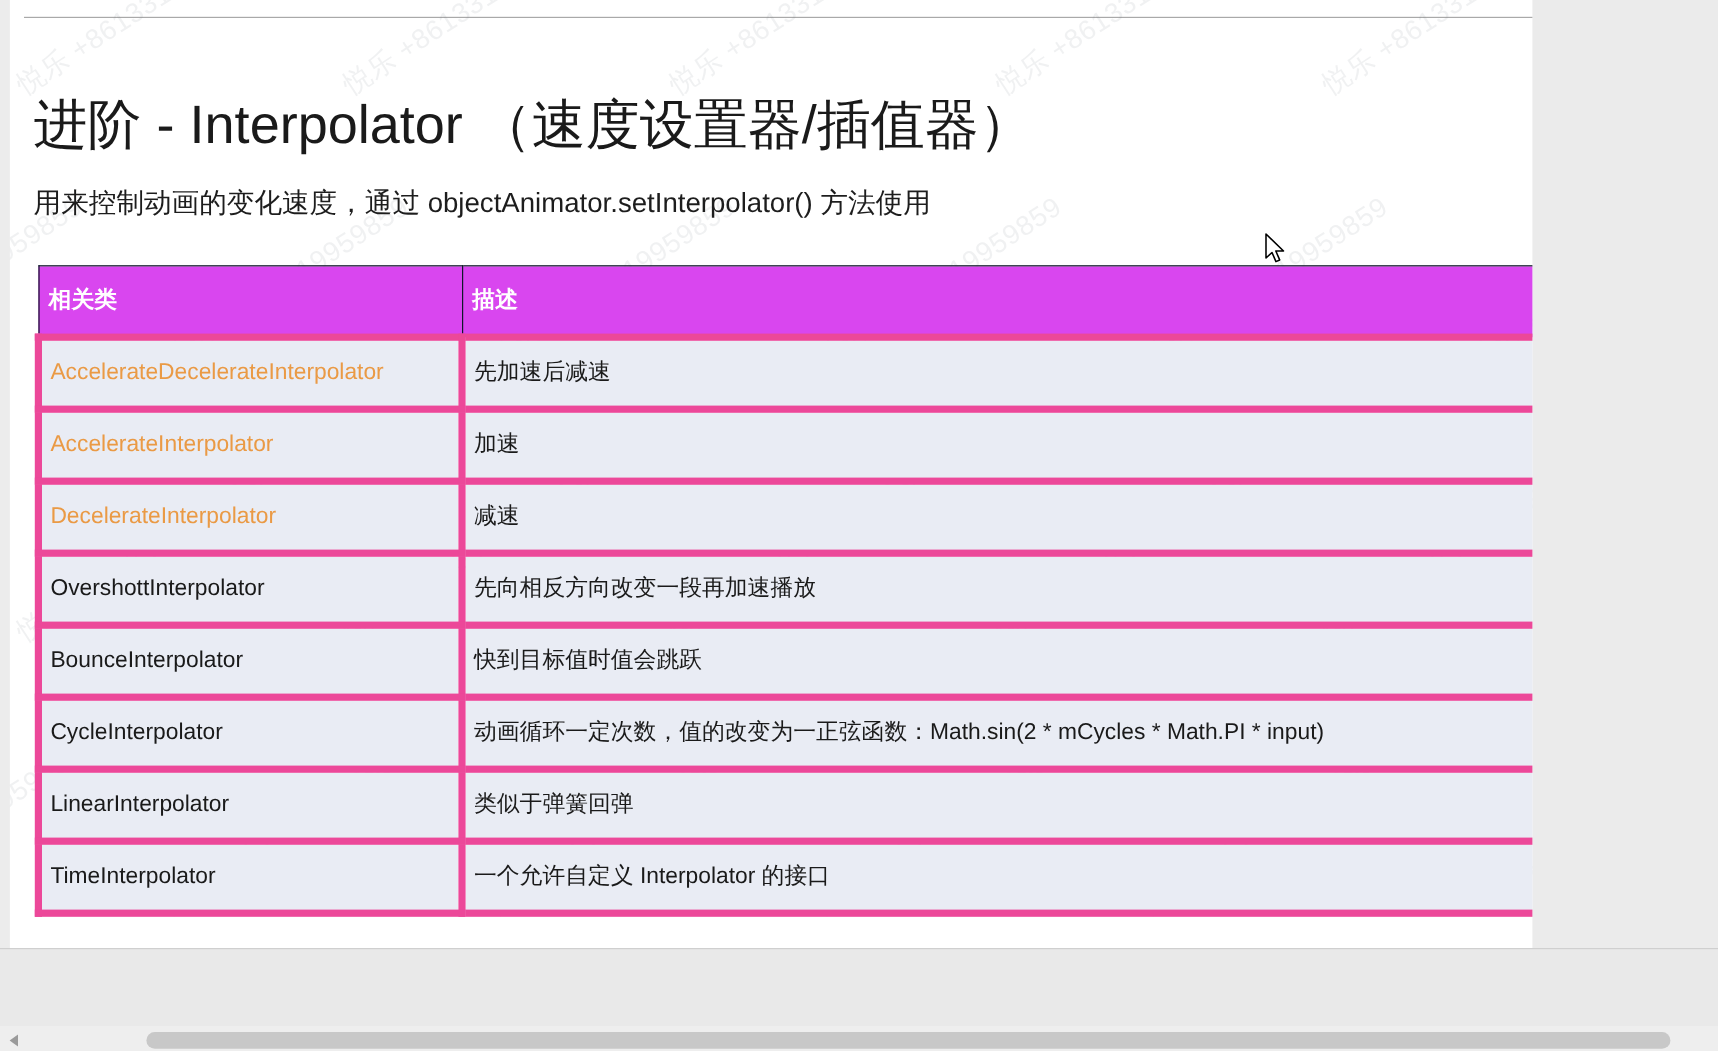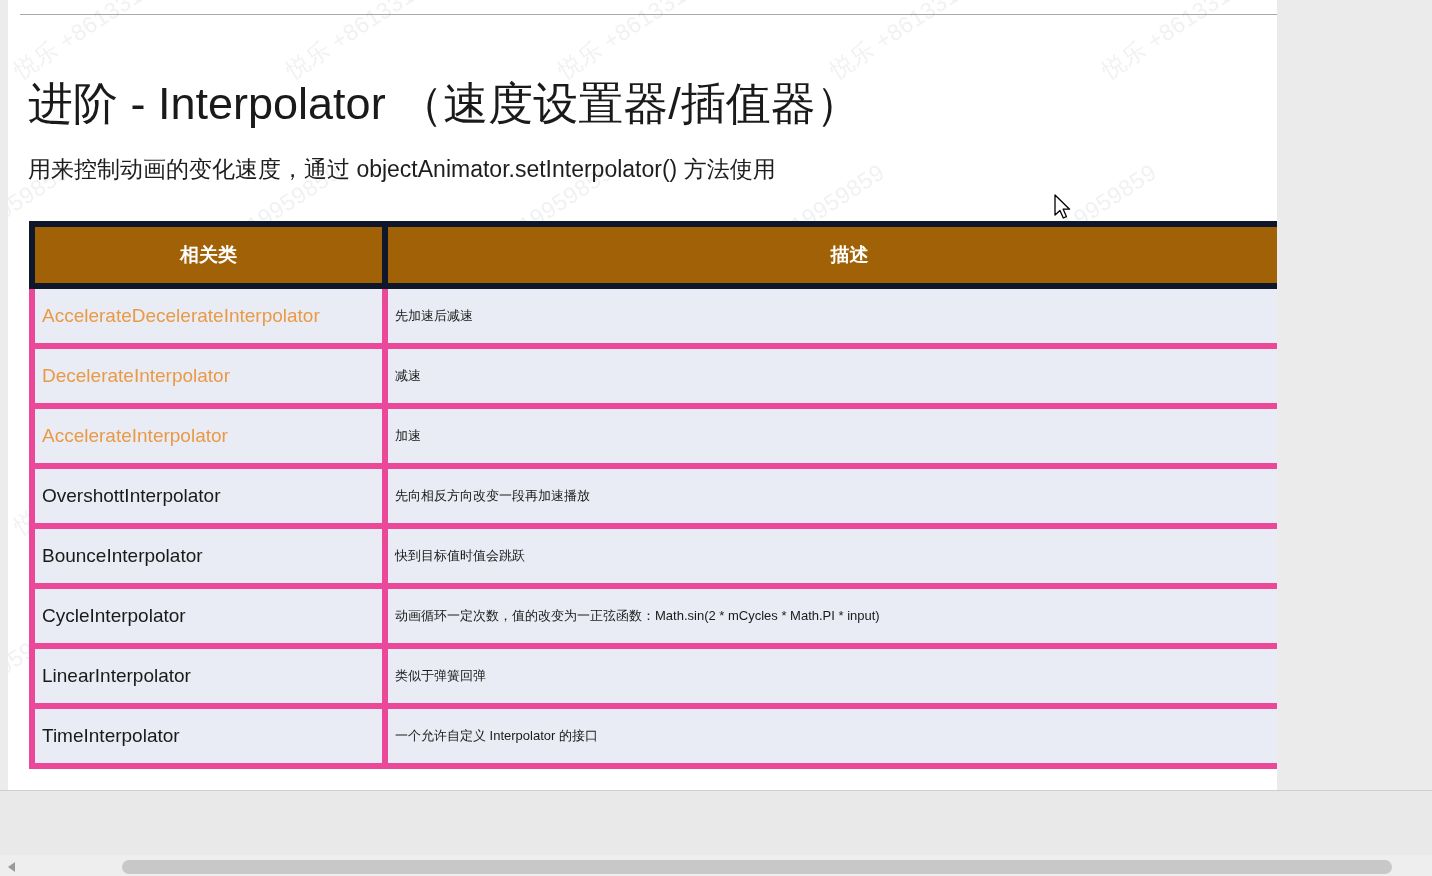--- a/index.html
+++ b/index.html
@@ -112,46 +112,46 @@
   table.interp-table {
     border-collapse: collapse;
     table-layout: fixed;
     width: 1282px;
     border: 1px solid #5d6470;
   }
   table.interp-table col.c1 { width: 353px; }
   table.interp-table col.c2 { width: 929px; }
 
   table.interp-table th {
-    background: #a16207;
+    background: #d946ef;
     color: #ffffff;
     font-size: 19px;
     font-weight: bold;
-    text-align: center;
+    text-align: left;
     height: 56px;
-    border: 6px solid #0f172a;
+    border: 1px solid #0f172a;
     padding: 0 8px;
     vertical-align: middle;
   }
 
   table.interp-table td {
     background: #e9ecf4;
     border: 6px solid #ec4899;
     height: 54px;
     padding: 0 7px;
     font-size: 19px;
     color: #1a1a1a;
     vertical-align: middle;
     line-height: 26px;
     white-space: nowrap;
     overflow: hidden;
   }
   table.interp-table td.cls { font-family: "Liberation Sans", sans-serif; }
   table.interp-table td.cls.hl { color: #ea9a45; }
-  table.interp-table td.desc { font-size: 13px; }
+  table.interp-table td.desc { font-size: 19px; }
 
   
   #cursor {
     position: absolute;
     left: 1053px;
     top: 194px;
     z-index: 60;
     pointer-events: none;
   }
 
@@ -218,26 +218,26 @@
             <th>相关类</th>
             <th>描述</th>
           </tr>
         </thead>
         <tbody id="table-body">
             <tr>
               <td class="cls hl">AccelerateDecelerateInterpolator</td>
               <td class="desc">先加速后减速</td>
             </tr>
             <tr>
+              <td class="cls hl">AccelerateInterpolator</td>
+              <td class="desc">加速</td>
+            </tr>
+            <tr>
               <td class="cls hl">DecelerateInterpolator</td>
               <td class="desc">减速</td>
-            </tr>
-            <tr>
-              <td class="cls hl">AccelerateInterpolator</td>
-              <td class="desc">加速</td>
             </tr>
             <tr>
               <td class="cls">OvershottInterpolator</td>
               <td class="desc">先向相反方向改变一段再加速播放</td>
             </tr>
             <tr>
               <td class="cls">BounceInterpolator</td>
               <td class="desc">快到目标值时值会跳跃</td>
             </tr>
             <tr>

